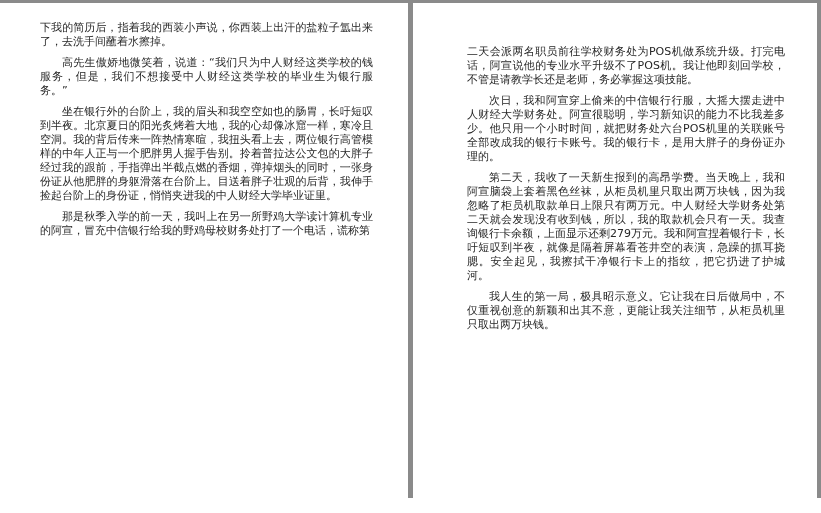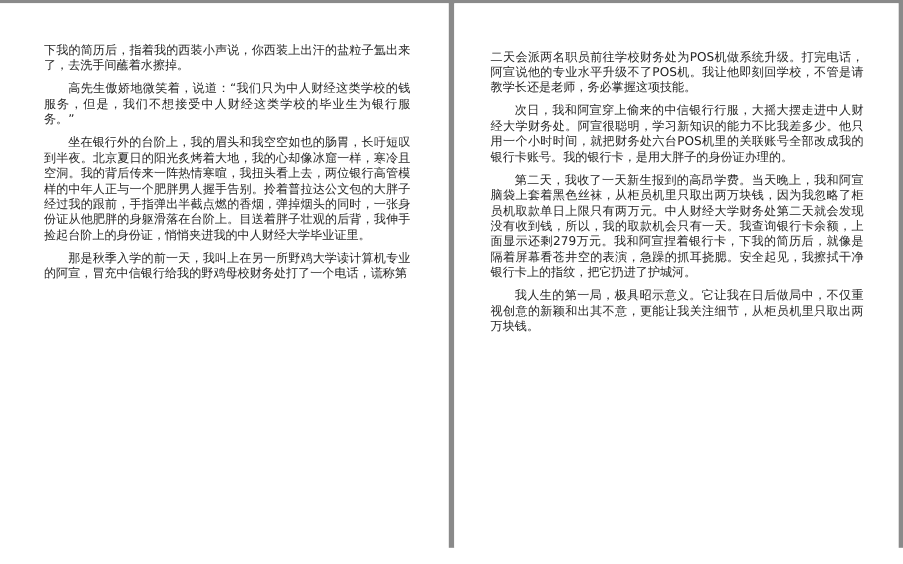--- a/index.html
+++ b/index.html
@@ -43,26 +43,26 @@
     overflow: hidden;
     box-sizing: border-box;
     color: #262626;
     font-size: 11px;
     line-height: 14px;
     text-align: justify;
   }
   .page-left {
     left: 0;
     width: 408px;
-    padding: 36px 35px 0 40px;
+    padding: 18px 35px 0 40px;
   }
   .page-right {
     left: 413px;
     width: 404px;
-    padding: 42px 32px 0 33px;
+    padding: 42px 32px 0 54px;
   }
   .para {
     margin: 0 0 7px 0;
   }
   .para.indent {
     text-indent: 2em;
   }
   .para.no-indent {
     text-indent: 0;
   }
@@ -79,19 +79,19 @@
     <p class="para indent">高先生傲娇地微笑着，说道：“我们只为中人财经这类学校的钱服务，但是，我们不想接受中人财经这类学校的毕业生为银行服务。”</p>
     <p class="para indent">坐在银行外的台阶上，我的眉头和我空空如也的肠胃，长吁短叹到半夜。北京夏日的阳光炙烤着大地，我的心却像冰窟一样，寒冷且空洞。我的背后传来一阵热情寒暄，我扭头看上去，两位银行高管模样的中年人正与一个肥胖男人握手告别。拎着普拉达公文包的大胖子经过我的跟前，手指弹出半截点燃的香烟，弹掉烟头的同时，一张身份证从他肥胖的身躯滑落在台阶上。目送着胖子壮观的后背，我伸手捡起台阶上的身份证，悄悄夹进我的中人财经大学毕业证里。</p>
     <p class="para indent">那是秋季入学的前一天，我叫上在另一所野鸡大学读计算机专业的阿宣，冒充中信银行给我的野鸡母校财务处打了一个电话，谎称第</p>
   </div>
 
   <div class="divider"></div>
 
   <div class="page page-right">
     <p class="para no-indent">二天会派两名职员前往学校财务处为POS机做系统升级。打完电话，阿宣说他的专业水平升级不了POS机。我让他即刻回学校，不管是请教学长还是老师，务必掌握这项技能。</p>
     <p class="para indent">次日，我和阿宣穿上偷来的中信银行行服，大摇大摆走进中人财经大学财务处。阿宣很聪明，学习新知识的能力不比我差多少。他只用一个小时时间，就把财务处六台POS机里的关联账号全部改成我的银行卡账号。我的银行卡，是用大胖子的身份证办理的。</p>
-    <p class="para indent">第二天，我收了一天新生报到的高昂学费。当天晚上，我和阿宣脑袋上套着黑色丝袜，从柜员机里只取出两万块钱，因为我忽略了柜员机取款单日上限只有两万元。中人财经大学财务处第二天就会发现没有收到钱，所以，我的取款机会只有一天。我查询银行卡余额，上面显示还剩279万元。我和阿宣捏着银行卡，下我的简历后，就像是隔着屏幕看苍井空的表演，急躁的抓耳挠腮。安全起见，我擦拭干净银行卡上的指纹，把它扔进了护城河。</p>
+    <p class="para indent">第二天，我收了一天新生报到的高昂学费。当天晚上，我和阿宣脑袋上套着黑色丝袜，从柜员机里只取出两万块钱，因为我忽略了柜员机取款单日上限只有两万元。中人财经大学财务处第二天就会发现没有收到钱，所以，我的取款机会只有一天。我查询银行卡余额，上面显示还剩279万元。我和阿宣捏着银行卡，长吁短叹到半夜，就像是隔着屏幕看苍井空的表演，急躁的抓耳挠腮。安全起见，我擦拭干净银行卡上的指纹，把它扔进了护城河。</p>
     <p class="para indent">我人生的第一局，极具昭示意义。它让我在日后做局中，不仅重视创意的新颖和出其不意，更能让我关注细节，从柜员机里只取出两万块钱。</p>
   </div>
 
   <div class="right-border"></div>
 
 </div>
 
 </body></html>

